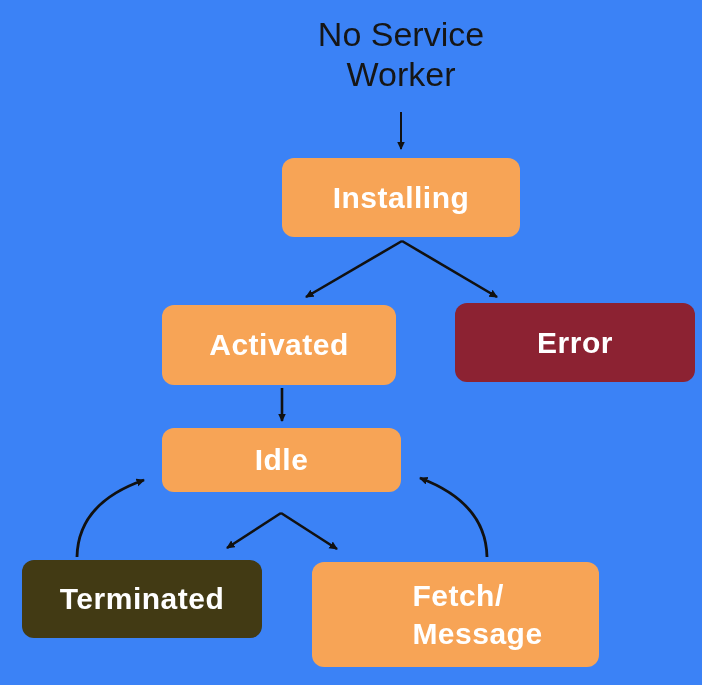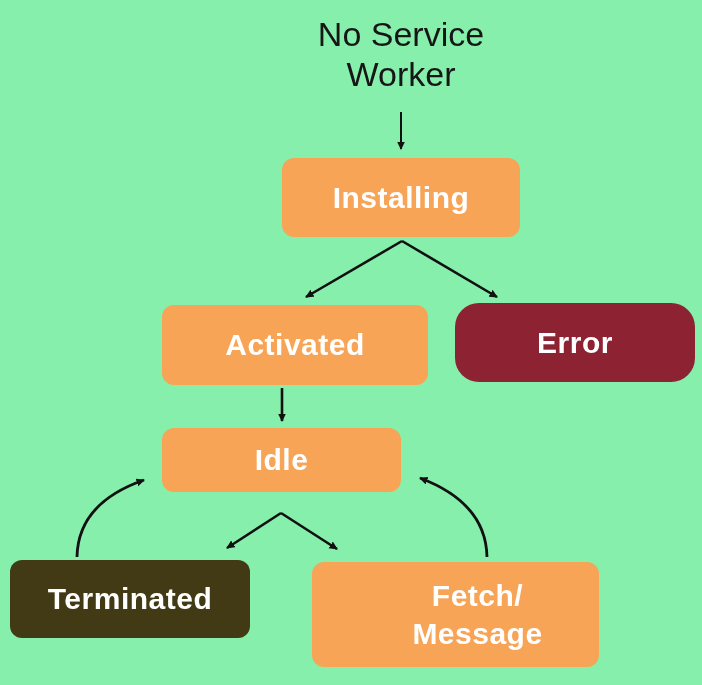--- a/index.html
+++ b/index.html
@@ -28,41 +28,40 @@
   .node {
     position: absolute;
     display: flex;
     align-items: center;
     justify-content: center;
     border-radius: 12px;
     color: #ffffff;
     font-weight: 700;
     font-size: 30px;
     letter-spacing: 0.5px;
-    text-align: center;
     white-space: pre-line;
     line-height: 1.25;
   }
   #node-installing  { left: 282px; top: 158px; width: 238px; height: 79px; }
-  #node-activated   { left: 162px; top: 305px; width: 266px; height: 80px; }
+  #node-activated   { left: 162px; top: 305px; width: 234px; height: 80px; }
   #node-error       { left: 455px; top: 303px; width: 240px; height: 79px; }
   #node-idle        { left: 162px; top: 428px; width: 239px; height: 64px; }
-  #node-terminated  { left: 10px;  top: 560px; width: 240px; height: 78px; }
+  #node-terminated  { left: 22px;  top: 560px; width: 240px; height: 78px; }
   #node-fetch       { left: 312px; top: 562px; width: 243px; height: 105px; }
   #arrow-layer {
     position: absolute;
     left: 0;
     top: 0;
     pointer-events: none;
   }
 </style>
 </head>
 <body>
 
-<div id="stage" style="background: #86efac;">
+<div id="stage" style="background: #3b82f6;">
 
   <div id="diagram-title">No Service
 Worker</div>
 
   <svg id="arrow-layer" width="702" height="685" viewBox="0 0 702 685">
     <defs>
       <marker id="ah" markerWidth="9" markerHeight="9" refX="7.5" refY="4" orient="auto" markerUnits="userSpaceOnUse">
         <path d="M0,0 L8.5,4 L0,8 Z" fill="#111111"></path>
       </marker>
     </defs>
@@ -73,21 +72,21 @@
     <path d="M281,513 L227,548" stroke="#111111" stroke-width="2.6" fill="none" marker-end="url(#ah)"></path>
     <path d="M281,513 L337,549" stroke="#111111" stroke-width="2.6" fill="none" marker-end="url(#ah)"></path>
     <path d="M77,557 Q78,503 144,480" stroke="#111111" stroke-width="2.8" fill="none" marker-end="url(#ah)"></path>
     <path d="M487,557 Q486,503 420,478" stroke="#111111" stroke-width="2.8" fill="none" marker-end="url(#ah)"></path>
   </svg>
 
   <div class="node" id="node-installing" style="background: rgb(247, 164, 86);">Installing</div>
 
   <div class="node" id="node-activated" style="background: rgb(247, 164, 86);">Activated</div>
 
-  <div class="node" id="node-error" style="background: rgb(140, 34, 50); border-radius: 24px;">Error</div>
+  <div class="node" id="node-error" style="background: rgb(140, 34, 50);">Error</div>
 
   <div class="node" id="node-idle" style="background: rgb(247, 164, 86);">Idle</div>
 
   <div class="node" id="node-terminated" style="background: rgb(66, 58, 20);">Terminated</div>
 
   <div class="node" id="node-fetch" style="background: rgb(247, 164, 86); padding-left: 44px;">Fetch/
 Message</div>
 
 </div>
 

